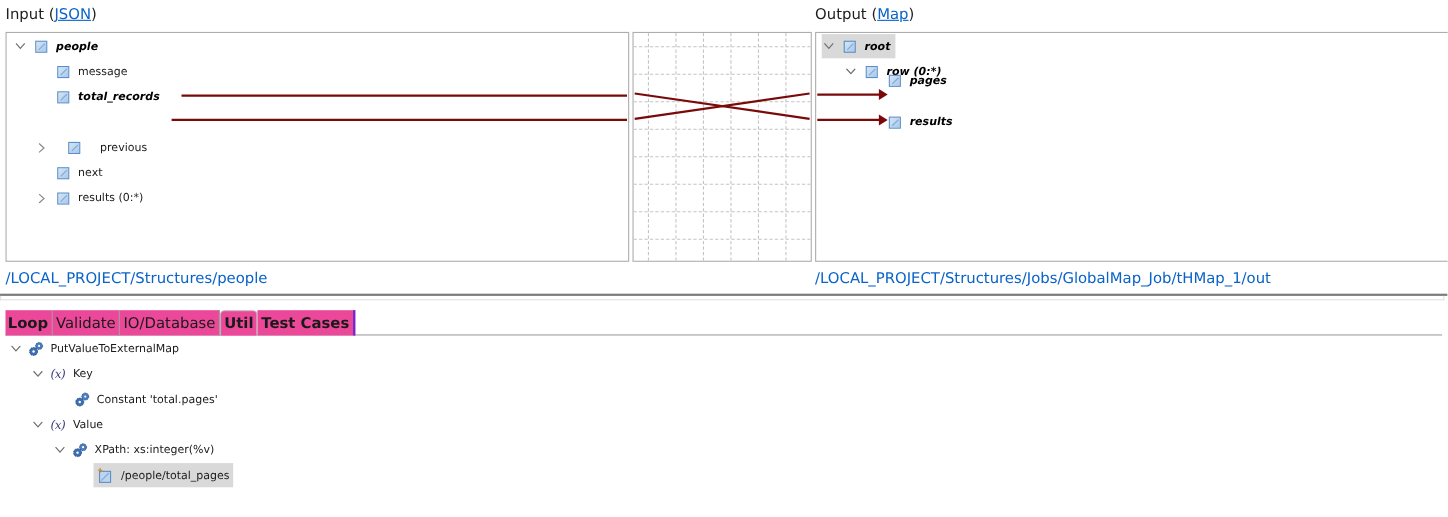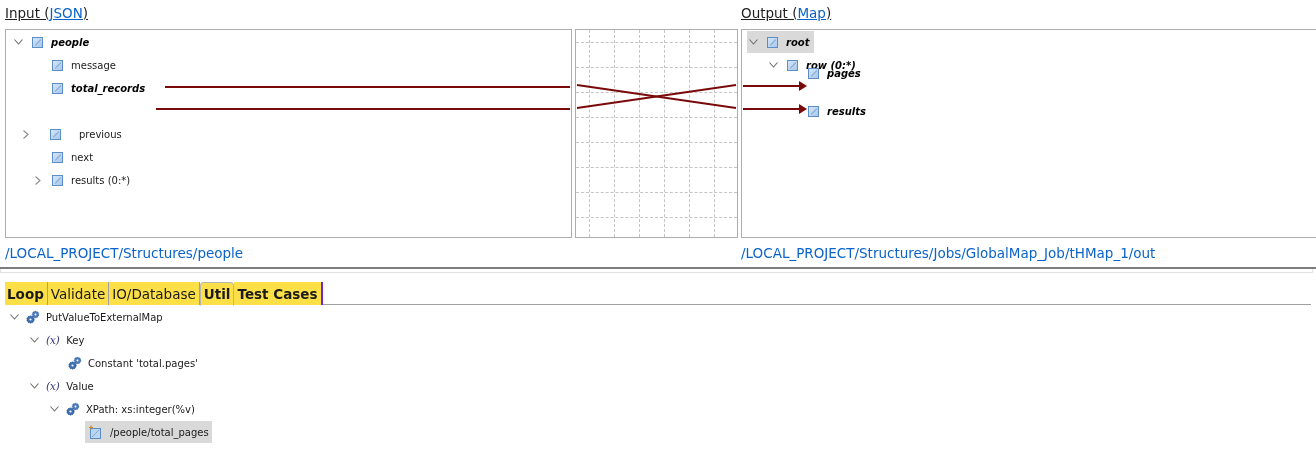--- a/index.html
+++ b/index.html
@@ -1,18 +1,18 @@
 <!DOCTYPE html>
 <html><head>
 <meta charset="utf-8">
 <style>
   * { box-sizing: border-box; margin: 0; padding: 0; }
   html, body { width: 1316px; height: 470px; background: #ffffff; overflow: hidden; }
   body { font-family: "DejaVu Sans", "Liberation Sans", sans-serif; font-size: 13.5px; color: #1a1a1a; position: relative; }
-  .section-label { position: absolute; top: 5px; font-size: 13.5px; color: #1f1f1f; white-space: nowrap; text-decoration: underline; }
+  .section-label { position: absolute; top: 5px; font-size: 13.5px; color: #1f1f1f; white-space: nowrap; }
   .section-label a { color: #0a63c9; text-decoration: underline; cursor: pointer; }
 
   .panel { position: absolute; top: 29px; height: 209px; border: 1px solid #adadad; background: #fff; }
   #input-panel { left: 5px; width: 567px; }
   #map-canvas { left: 575px; width: 163px; overflow: hidden; }
   #output-panel { left: 741px; width: 652px; }
 
   .grid-v { position: absolute; top: 0; bottom: 0; width: 0; border-left: 1px dashed #c4c4c4; }
   .grid-h { position: absolute; left: 0; right: 0; height: 0; border-top: 1px dashed #c4c4c4; }
 
@@ -25,21 +25,21 @@
   .label { font-size: 10px; color: #1a1a1a; text-align: center; }
   .label.bi { font-weight: bold; font-style: italic; color: #000; }
 
   .path-link { position: absolute; top: 245px; font-size: 13.5px; color: #0a63c9; cursor: pointer; white-space: nowrap; }
 
   #separator { position: absolute; left: 0; top: 267px; width: 1316px; height: 2px; background: #7c7c7c; }
   #separator-light { position: absolute; left: 0; top: 269px; width: 1313px; height: 4px; border: 1px solid #e2e2e2; border-top: none; }
 
   #tabbar { position: absolute; left: 5px; top: 282px; height: 23px; display: flex; }
   #tabbar-line { position: absolute; left: 5px; top: 304px; width: 1306px; height: 1px; background: #a0a0a0; }
-  .tab { height: 23px; padding: 0 3px; font-size: 13.5px; display: flex; align-items: center; border-right: 1px solid #a0a0a0; color: #1a1a1a; cursor: pointer; background: #fde047; }
+  .tab { height: 23px; padding: 0 3px; font-size: 13.5px; display: flex; align-items: center; border-right: 1px solid #a0a0a0; color: #1a1a1a; cursor: pointer; background: #ec4899; }
   .tab.bold { font-weight: bold; }
   .tab.active { border: 1px solid #b5b5b5; border-bottom: 1px solid #fff; border-radius: 4px 4px 0 0; position: relative; z-index: 2; height: 24px; font-weight: bold; }
   .tab:first-child { padding-left: 2px; }
 
   .gear-icon { width: 14px; height: 14px; margin-right: 6px; flex-shrink: 0; }
   .var-icon { font-size: 11px; font-style: italic; color: #3c3c7a; margin-right: 7px; font-family: "DejaVu Serif", serif; letter-spacing: -0.5px; }
   .newelem-icon { width: 14px; height: 14px; margin-right: 8px; position: relative; flex-shrink: 0; }
 
   svg.links { position: absolute; left: 0; top: 0; pointer-events: none; }
 </style>
@@ -72,21 +72,21 @@
     <span class="label">message</span>
   </div>
 
   <div class="tree-row" style="left:26px; top:47px;">
     <span class="chev" style="visibility:hidden"></span>
     <span class="elem-icon"></span>
     <span class="label bi">total_records</span>
   </div>
 
 
-  <div class="tree-row" style="left:14px; top:93px;gap:10px;">
+  <div class="tree-row" style="left:26px; top:93px;gap:10px;">
     <span class="chev">
         <svg width="6" height="9" viewBox="0 0 6 9">
           <path d="M0.5 0.5 L5 4.5 L0.5 8.5" fill="none" stroke="#8a8a8a" stroke-width="1.1"></path>
         </svg>
       </span>
     <span class="elem-icon"></span>
     <span class="label">previous</span>
   </div>
 
   <div class="tree-row" style="left:26px; top:116px;">

